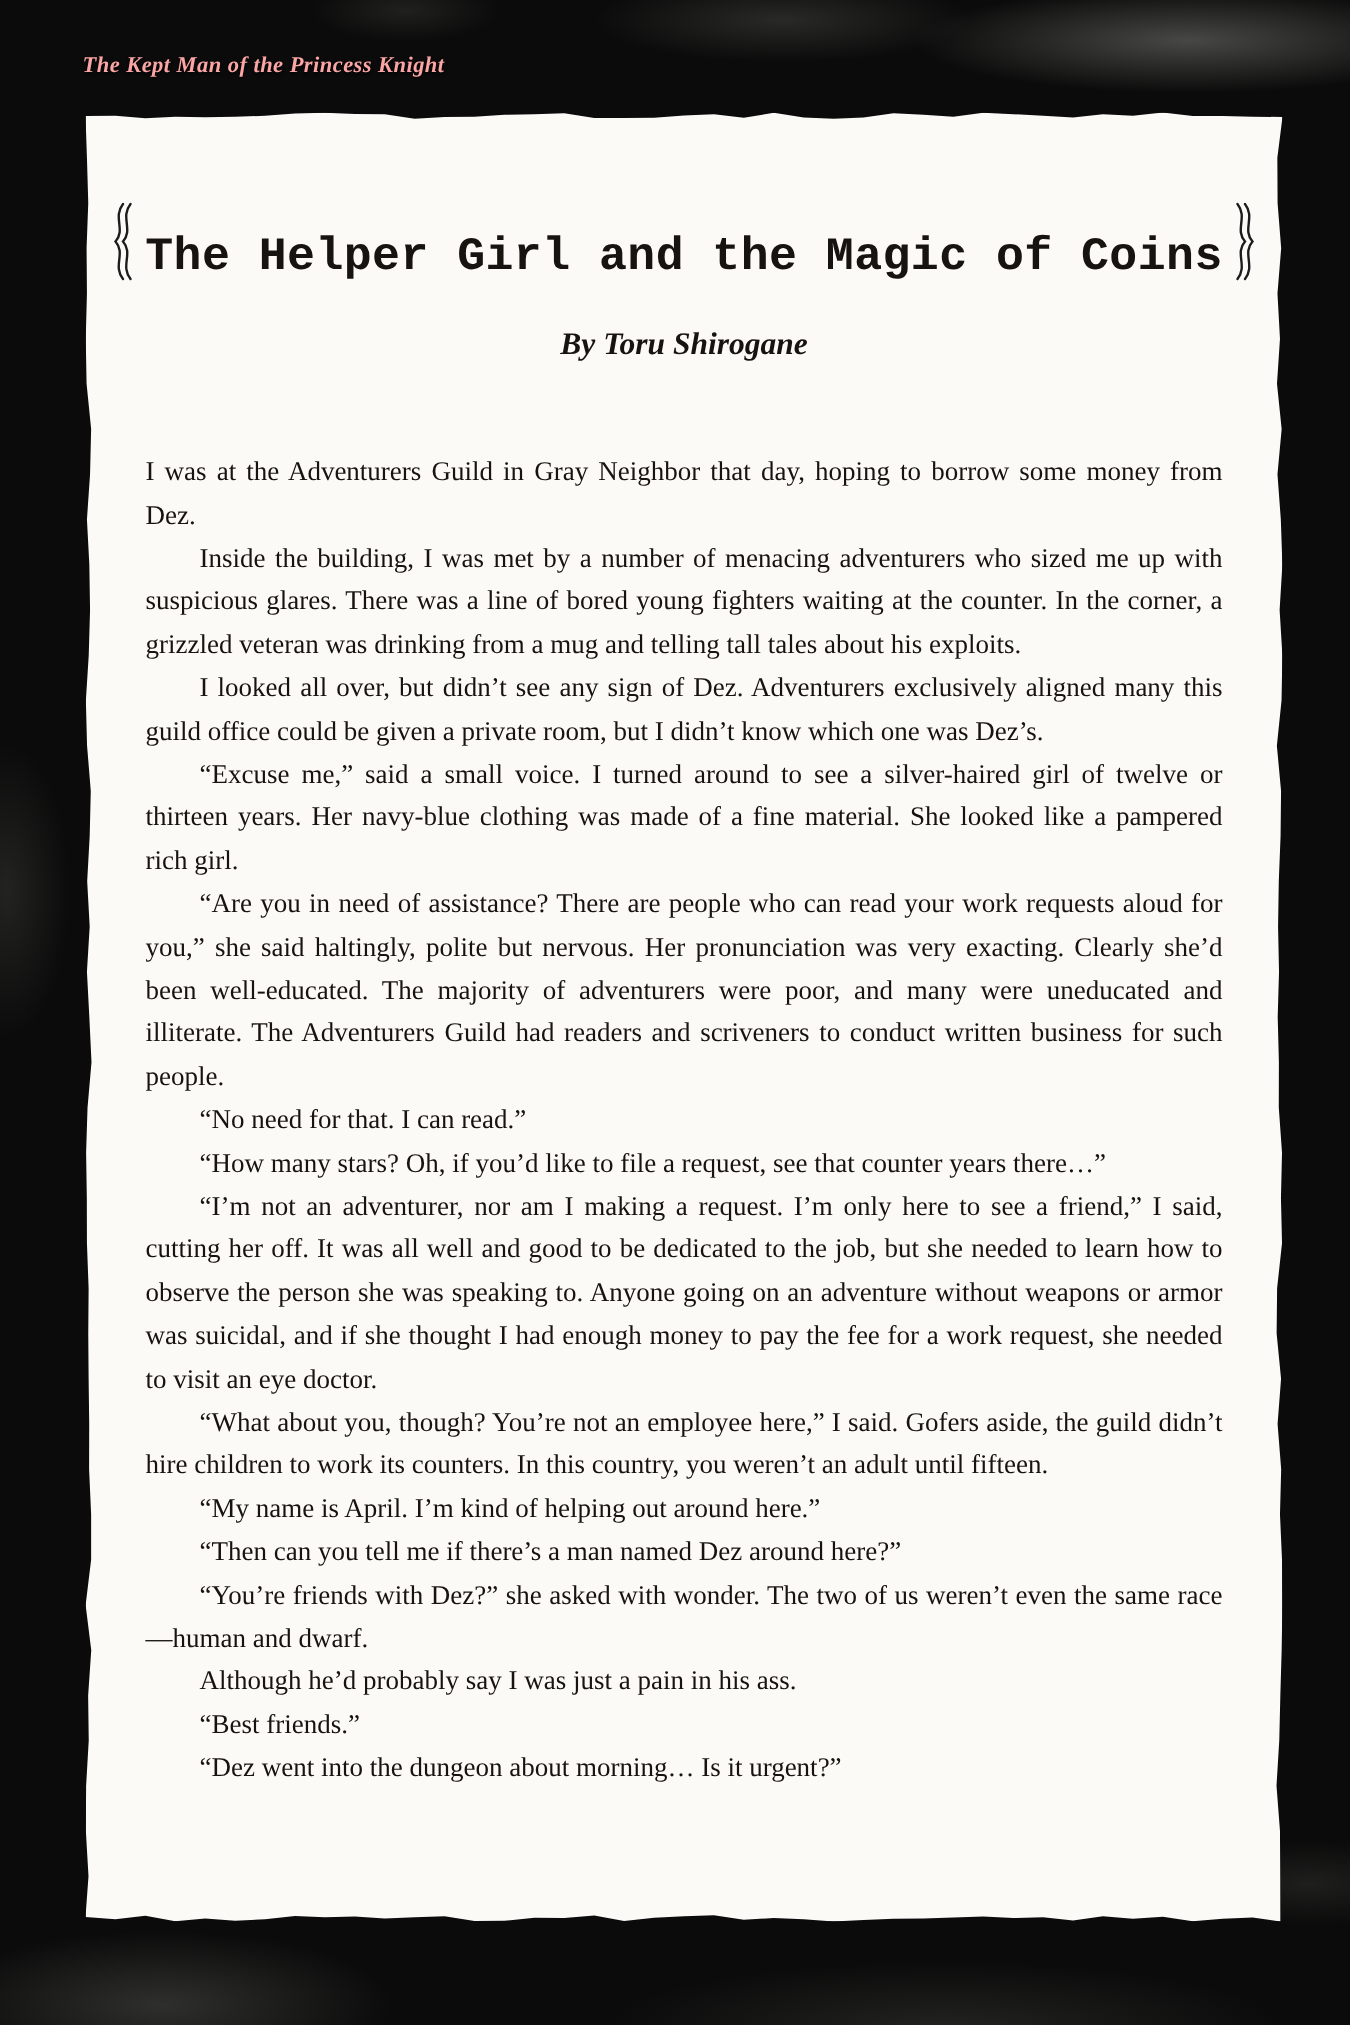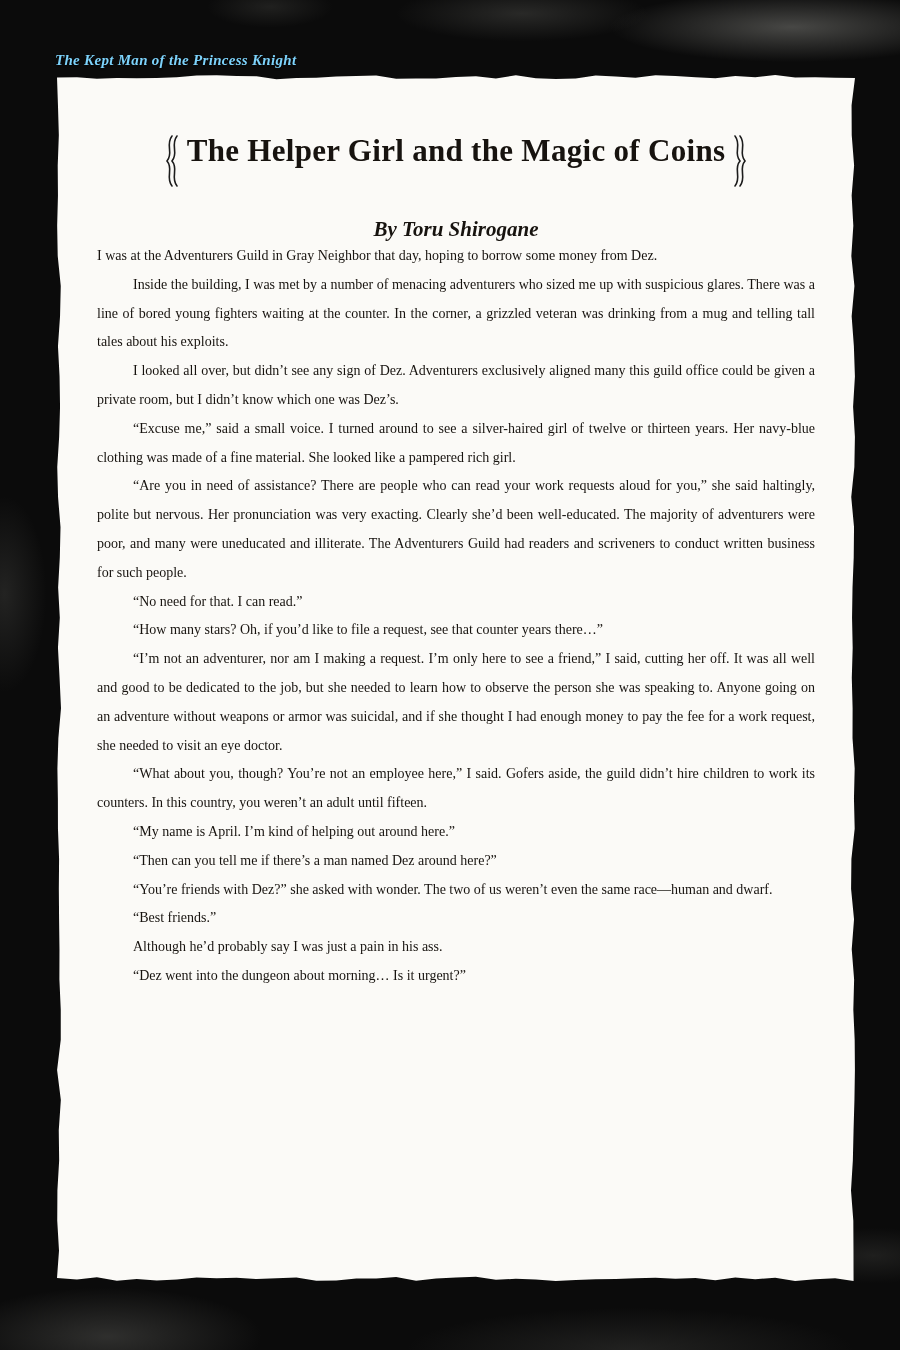--- a/index.html
+++ b/index.html
@@ -13,60 +13,62 @@
       radial-gradient(ellipse 260px 50px at 88% 2%, rgba(145,145,140,0.45), transparent 70%),
       radial-gradient(ellipse 180px 40px at 58% 1%, rgba(110,110,105,0.30), transparent 70%),
       radial-gradient(ellipse 60px 140px at 0.5% 44%, rgba(120,120,115,0.22), transparent 70%),
       radial-gradient(ellipse 220px 70px at 12% 99%, rgba(130,130,125,0.30), transparent 70%),
       radial-gradient(ellipse 320px 60px at 70% 100%, rgba(100,100,95,0.25), transparent 70%),
       radial-gradient(ellipse 120px 40px at 97% 93%, rgba(110,110,105,0.20), transparent 70%),
       radial-gradient(ellipse 90px 30px at 30% 0.5%, rgba(95,95,90,0.25), transparent 70%);
   }
   .running-header {
     position:absolute;
-    left:55px; top:52px;
-    color:#7dd3fc;
+    left:55px; top:36px;
+    color:#fca5a5;
     font-style:italic;
     font-weight:bold;
     font-size:15px;
     letter-spacing:0.3px;
     text-shadow:0 1px 2px rgba(0,0,0,0.8);
   }
   .page {
     position:absolute;
     left:57px; top:75px;
     width:798px; height:1206px;
     background:#fbfaf7;
     padding:56px 40px 0 40px;
     color:#17130f;
   }
   .title-row {
     display:flex;
-    align-items:flex-start;
+    align-items:flex-end;
     justify-content:center;
     gap:6px;
     margin-top:2px;
+    font-family:Liberation Mono, monospace;
   }
   .chapter-title {
     font-size:31px;
     font-weight:600;
     letter-spacing:0.3px;
     white-space:nowrap;
   }
   .ornament { flex:0 0 auto; }
   .ornament.right { transform:scaleX(-1); }
   .byline {
     text-align:center;
     font-style:italic;
     font-weight:bold;
     font-size:21px;
     margin-top:28px;
   }
   .body-text {
-    font-size:14px;
+    margin-top:58px;
+    font-size:18px;
     line-height:28.8px;
     text-align:justify;
   }
   .para { margin:0; }
   .para.indent { text-indent:36px; }
 </style>
 </head>
 <body>
 
 <div class="running-header">The Kept Man of the Princess Knight</div>
@@ -93,18 +95,18 @@
       <p class="para indent">I looked all over, but didn’t see any sign of Dez. Adventurers exclusively aligned many this guild office could be given a private room, but I didn’t know which one was Dez’s.</p>
       <p class="para indent">“Excuse me,” said a small voice. I turned around to see a silver-haired girl of twelve or thirteen years. Her navy-blue clothing was made of a fine material. She looked like a pampered rich girl.</p>
       <p class="para indent">“Are you in need of assistance? There are people who can read your work requests aloud for you,” she said haltingly, polite but nervous. Her pronunciation was very exacting. Clearly she’d been well-educated. The majority of adventurers were poor, and many were uneducated and illiterate. The Adventurers Guild had readers and scriveners to conduct written business for such people.</p>
       <p class="para indent">“No need for that. I can read.”</p>
       <p class="para indent">“How many stars? Oh, if you’d like to file a request, see that counter years there…”</p>
       <p class="para indent">“I’m not an adventurer, nor am I making a request. I’m only here to see a friend,” I said, cutting her off. It was all well and good to be dedicated to the job, but she needed to learn how to observe the person she was speaking to. Anyone going on an adventure without weapons or armor was suicidal, and if she thought I had enough money to pay the fee for a work request, she needed to visit an eye doctor.</p>
       <p class="para indent">“What about you, though? You’re not an employee here,” I said. Gofers aside, the guild didn’t hire children to work its counters. In this country, you weren’t an adult until fifteen.</p>
       <p class="para indent">“My name is April. I’m kind of helping out around here.”</p>
       <p class="para indent">“Then can you tell me if there’s a man named Dez around here?”</p>
       <p class="para indent">“You’re friends with Dez?” she asked with wonder. The two of us weren’t even the same race—human and dwarf.</p>
+      <p class="para indent">Although he’d probably say I was just a pain in his ass.</p>
       <p class="para indent">“Best friends.”</p>
-      <p class="para indent">Although he’d probably say I was just a pain in his ass.</p>
       <p class="para indent">“Dez went into the dungeon about morning… Is it urgent?”</p>
     </div>
 
 </div>
 
 </body></html>

